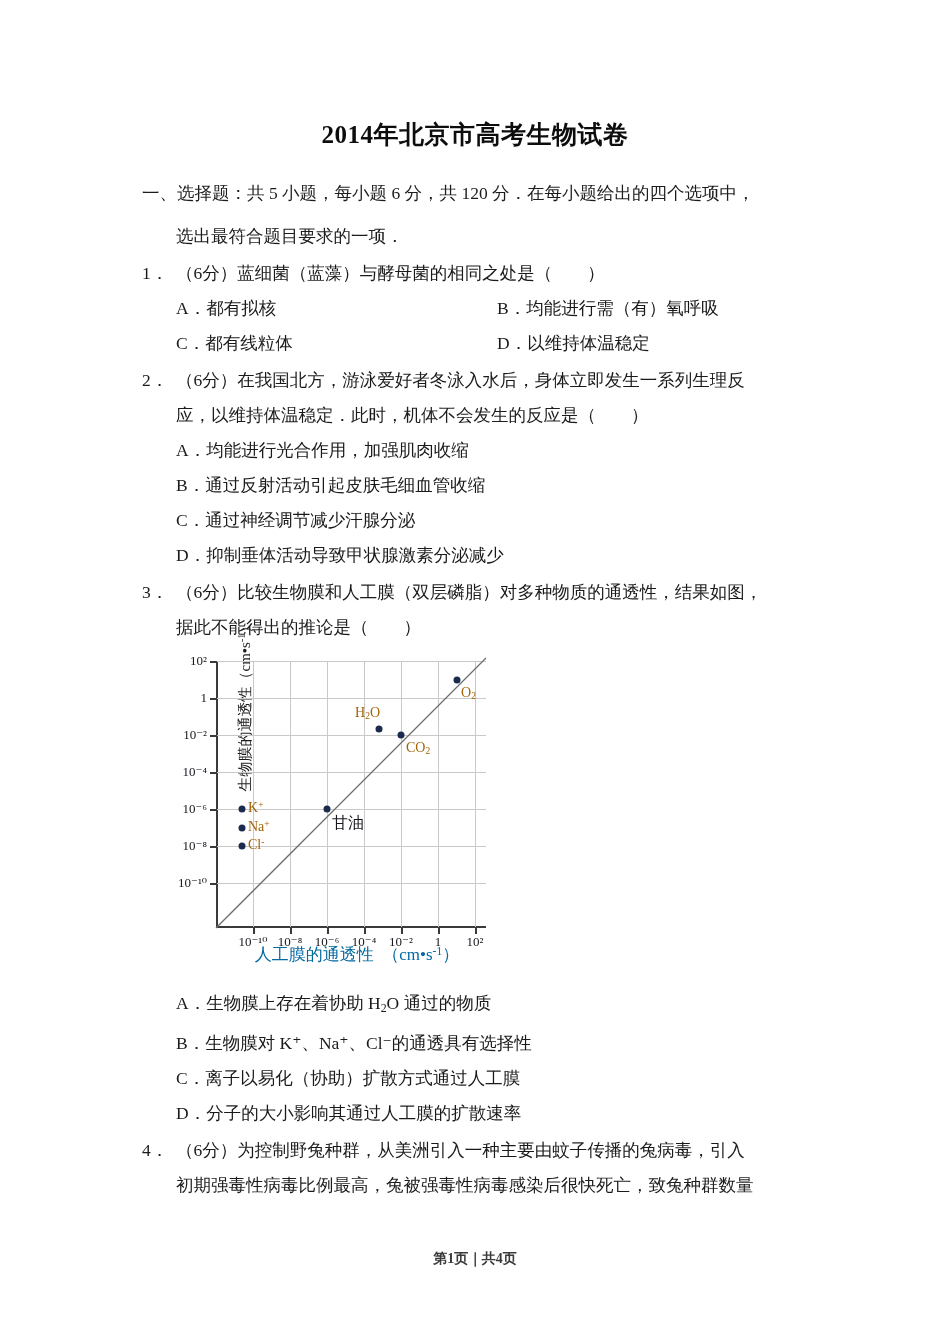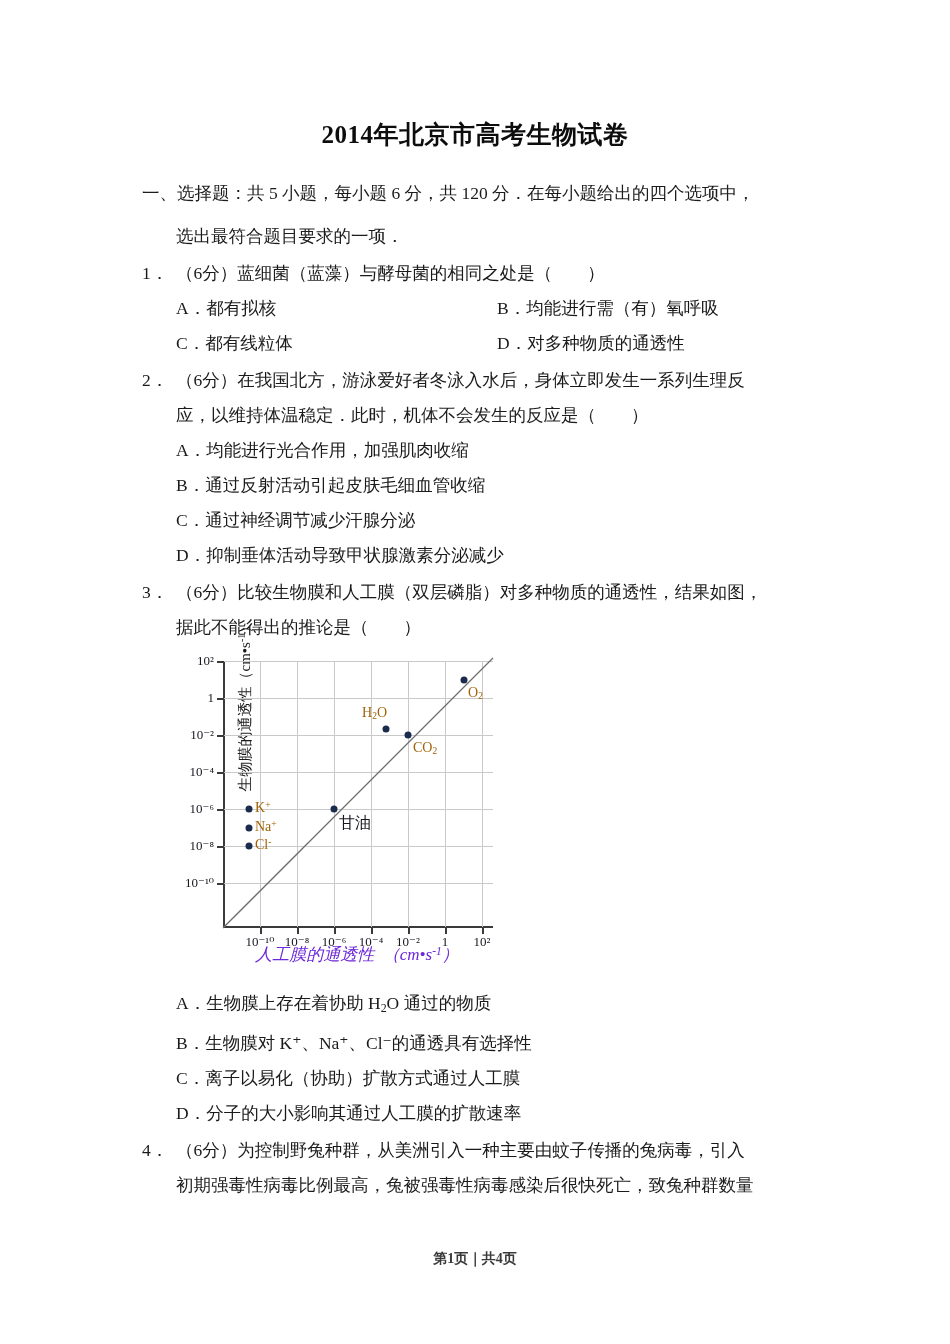--- a/index.html
+++ b/index.html
@@ -111,27 +111,26 @@
     white-space: nowrap;
     color: #1a1a1a;
   }
   .fig-xlabel {
     position: absolute;
     left: 44px;
     top: 293px;
     width: 330px;
     text-align: center;
     font-size: 17px;
-    color: #6d28d9;
-    white-space: nowrap;
-    font-style: italic;
+    color: #0369a1;
+    white-space: nowrap;
   }
   .plot {
     position: absolute;
-    left: 75px;
+    left: 68px;
     top: 11px;
     width: 270px;
     height: 267px;
   }
   .plot-frame {
     position: absolute;
     inset: 0;
     border-left: 2px solid #3a3a3a;
     border-bottom: 2px solid #3a3a3a;
   }
@@ -241,21 +240,21 @@
           <span class="opt-body">均能进行需（有）氧呼吸</span>
         </div>
       </div>
       <div class="opt-row">
         <div class="opt-col">
           <span class="opt-label">C．</span>
           <span class="opt-body">都有线粒体</span>
         </div>
         <div class="opt-col">
           <span class="opt-label">D．</span>
-          <span class="opt-body">对多种物质的通透性</span>
+          <span class="opt-body">以维持体温稳定</span>
         </div>
       </div>
     </div>
 
     <div class="q-block">
       <div class="q-stem">
         <span class="q-no">2．</span>
         <span class="q-text">（6分）在我国北方，游泳爱好者冬泳入水后，身体立即发生一系列生理反</span>
       </div>
       <div class="para indent">

